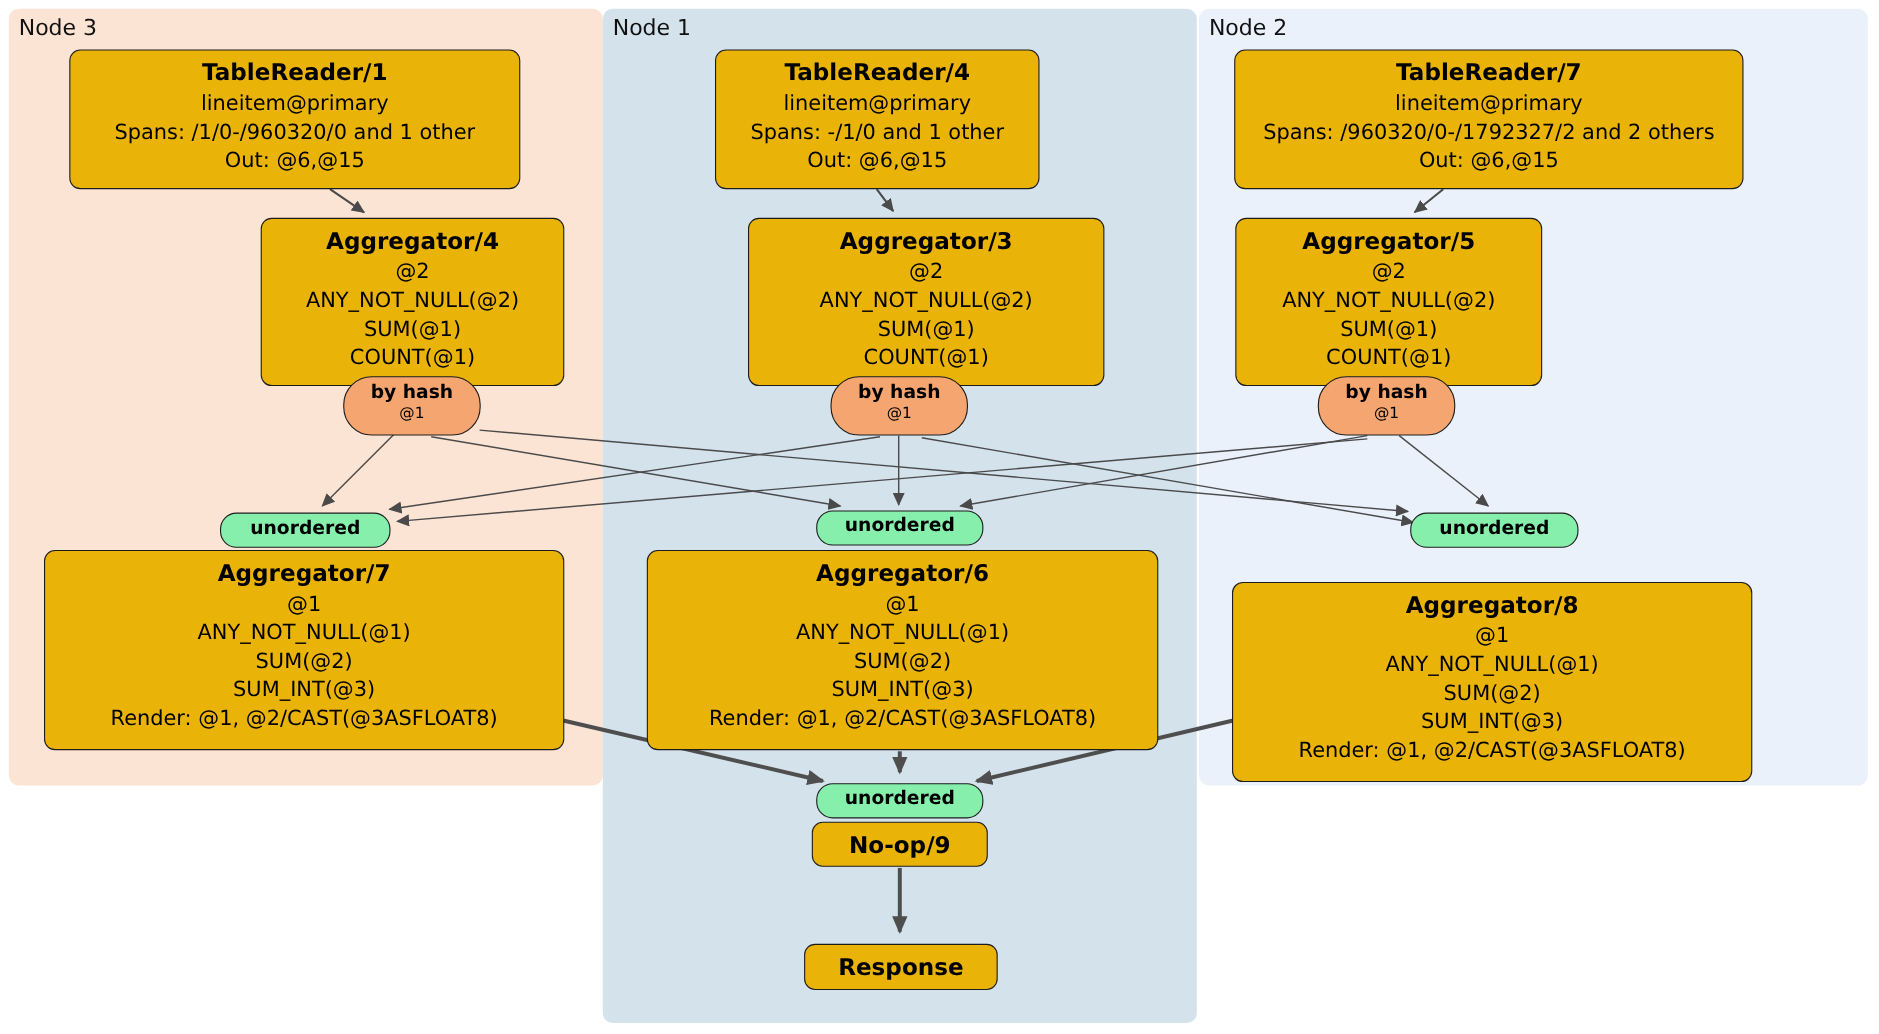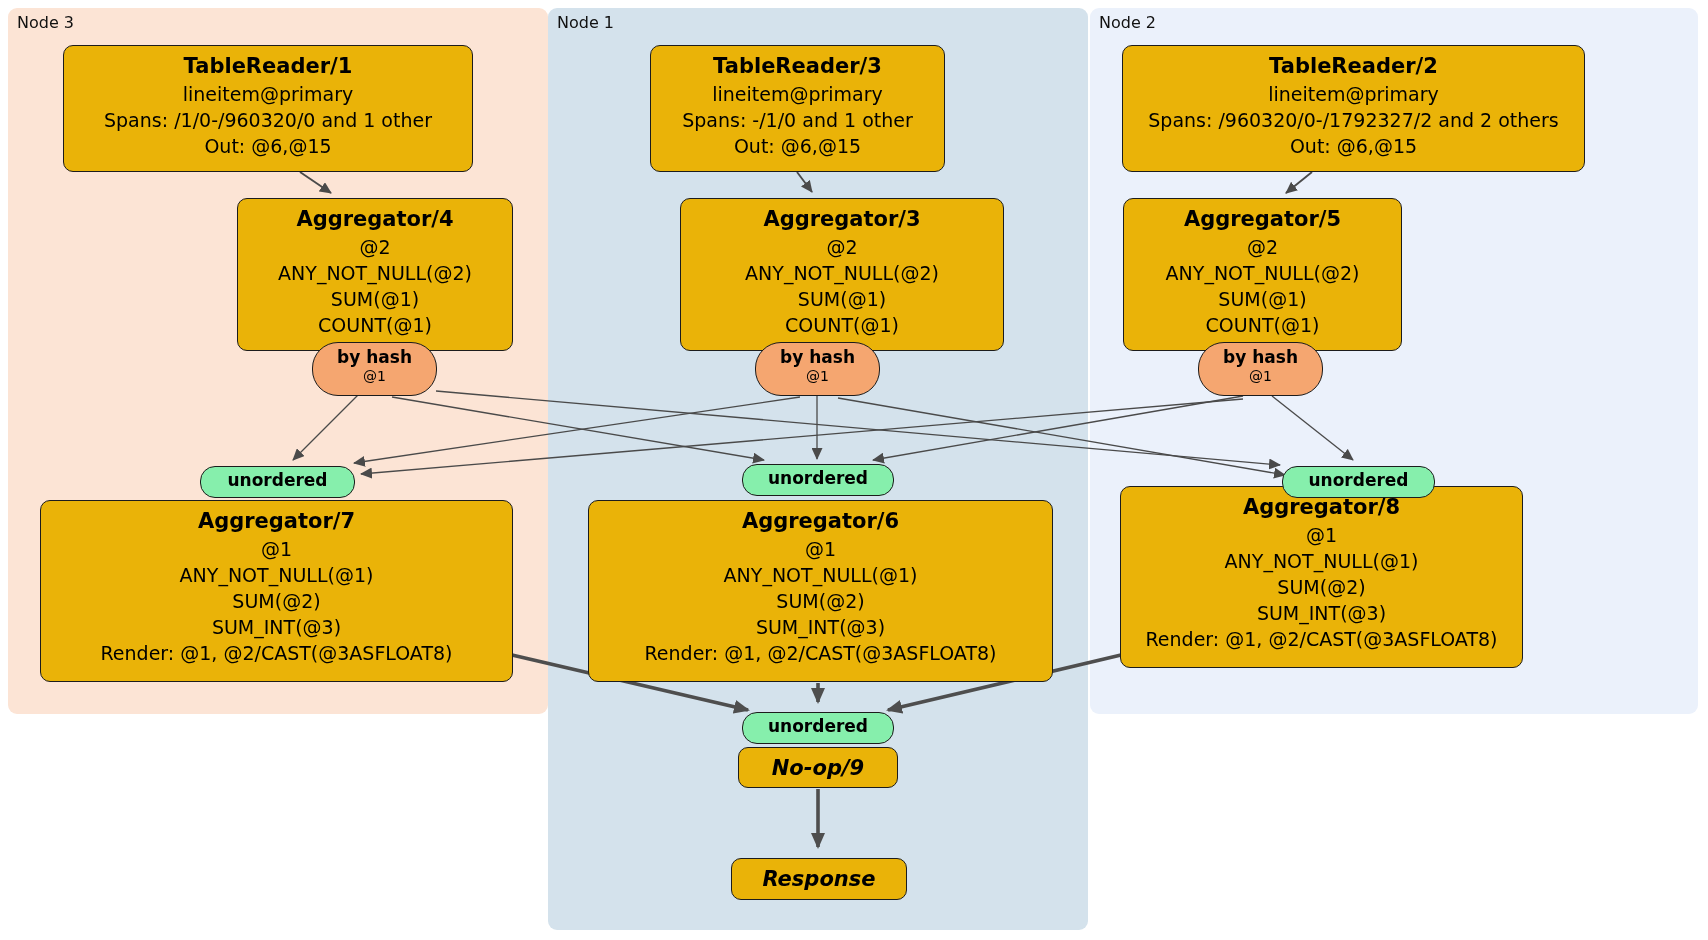--- a/index.html
+++ b/index.html
@@ -6,35 +6,35 @@
   .canvas {
     position:relative; width:1708px; height:940px; overflow:hidden;
     background:#ffffff;
     font-family:"DejaVu Sans","Liberation Sans",sans-serif;
     color:#000;
   }
   .region { position:absolute; border-radius:9px; }
   .region-node3 { left:8px;  top:8px; width:540px; height:706px; background:#fce4d5; }
   .region-node1 { left:548px; top:8px; width:540px; height:922px; background:#d4e2ec; }
   .region-node2 { left:1090px; top:8px; width:608px; height:706px; background:#ebf1fb; }
-  .region-label { position:absolute; top:5px; left:9px; font-size:16px; color:#111; }
+  .region-label { position:absolute; top:5px; left:9px; font-size:20px; color:#111; }
 
   svg.edges { position:absolute; left:0; top:0; z-index:2; }
   .e-thin  { stroke:#4a4a4a; stroke-width:1.3px; }
   .e-med   { stroke:#4a4a4a; stroke-width:1.9px; }
   .e-thick { stroke:#4e4e4e; stroke-width:3.6px; }
 
   .box {
     position:absolute; z-index:3; box-sizing:border-box;
     background:#eab308; border:1.6px solid #1c1c1c; border-radius:10px;
     text-align:center; font-size:19px; line-height:26px; padding-top:6px;
   }
   .box-title { font-weight:bold; font-size:21px; line-height:29px; }
   .mini { padding-top:0; display:flex; align-items:center; justify-content:center; }
-  .mini .box-title { line-height:normal;font-style:italic; }
+  .mini .box-title { line-height:normal; }
 
   .pill {
     position:absolute; z-index:4; box-sizing:border-box;
     border:1.6px solid #1c1c1c; text-align:center;
   }
   .router { background:#f5a670; border-radius:26px; padding-top:4px;text-align:center; }
   .router-label { font-weight:bold; font-size:17px; line-height:21px; }
   .router-detail { font-size:14px; line-height:17px; }
   .sync { background:#86efac; border-radius:15px; font-weight:bold; font-size:17px; line-height:27px; }
 </style>
@@ -105,21 +105,21 @@
   <div class="box" style="left:40px;top:500px;width:473px;height:182px">
     <div class="box-title">Aggregator/7</div>
     <div>@1</div>
     <div>ANY_NOT_NULL(@1)</div>
     <div>SUM(@2)</div>
     <div>SUM_INT(@3)</div>
     <div>Render: @1, @2/CAST(@3ASFLOAT8)</div>
   </div>
 
   <div class="box" style="left:650px;top:45px;width:295px;height:127px">
-    <div class="box-title">TableReader/3</div>
+    <div class="box-title">TableReader/4</div>
     <div>lineitem@primary</div>
     <div>Spans: -/1/0 and 1 other</div>
     <div>Out: @6,@15</div>
   </div>
   <div class="box" style="left:680px;top:198px;width:324px;height:153px">
     <div class="box-title">Aggregator/3</div>
     <div>@2</div>
     <div>ANY_NOT_NULL(@2)</div>
     <div>SUM(@1)</div>
     <div>COUNT(@1)</div>
@@ -132,38 +132,38 @@
   <div class="box" style="left:588px;top:500px;width:465px;height:182px">
     <div class="box-title">Aggregator/6</div>
     <div>@1</div>
     <div>ANY_NOT_NULL(@1)</div>
     <div>SUM(@2)</div>
     <div>SUM_INT(@3)</div>
     <div>Render: @1, @2/CAST(@3ASFLOAT8)</div>
   </div>
 
   <div class="box" style="left:1122px;top:45px;width:463px;height:127px">
-    <div class="box-title">TableReader/2</div>
+    <div class="box-title">TableReader/7</div>
     <div>lineitem@primary</div>
     <div>Spans: /960320/0-/1792327/2 and 2 others</div>
     <div>Out: @6,@15</div>
   </div>
   <div class="box" style="left:1123px;top:198px;width:279px;height:153px">
     <div class="box-title">Aggregator/5</div>
     <div>@2</div>
     <div>ANY_NOT_NULL(@2)</div>
     <div>SUM(@1)</div>
     <div>COUNT(@1)</div>
   </div>
   <div class="pill router" style="left:1198px;top:342px;width:125px;height:54px">
     <div class="router-label">by hash</div>
     <div class="router-detail">@1</div>
   </div>
   <div class="pill sync" style="left:1282px;top:466px;width:153px;height:32px">unordered</div>
-  <div class="box" style="left:1120px;top:486px;width:403px;height:182px">
+  <div class="box" style="left:1120px;top:529px;width:473px;height:182px">
     <div class="box-title">Aggregator/8</div>
     <div>@1</div>
     <div>ANY_NOT_NULL(@1)</div>
     <div>SUM(@2)</div>
     <div>SUM_INT(@3)</div>
     <div>Render: @1, @2/CAST(@3ASFLOAT8)</div>
   </div>
 
   <div class="pill sync" style="left:742px;top:712px;width:152px;height:32px">unordered</div>
   <div class="box mini" style="left:738px;top:747px;width:160px;height:41px">

